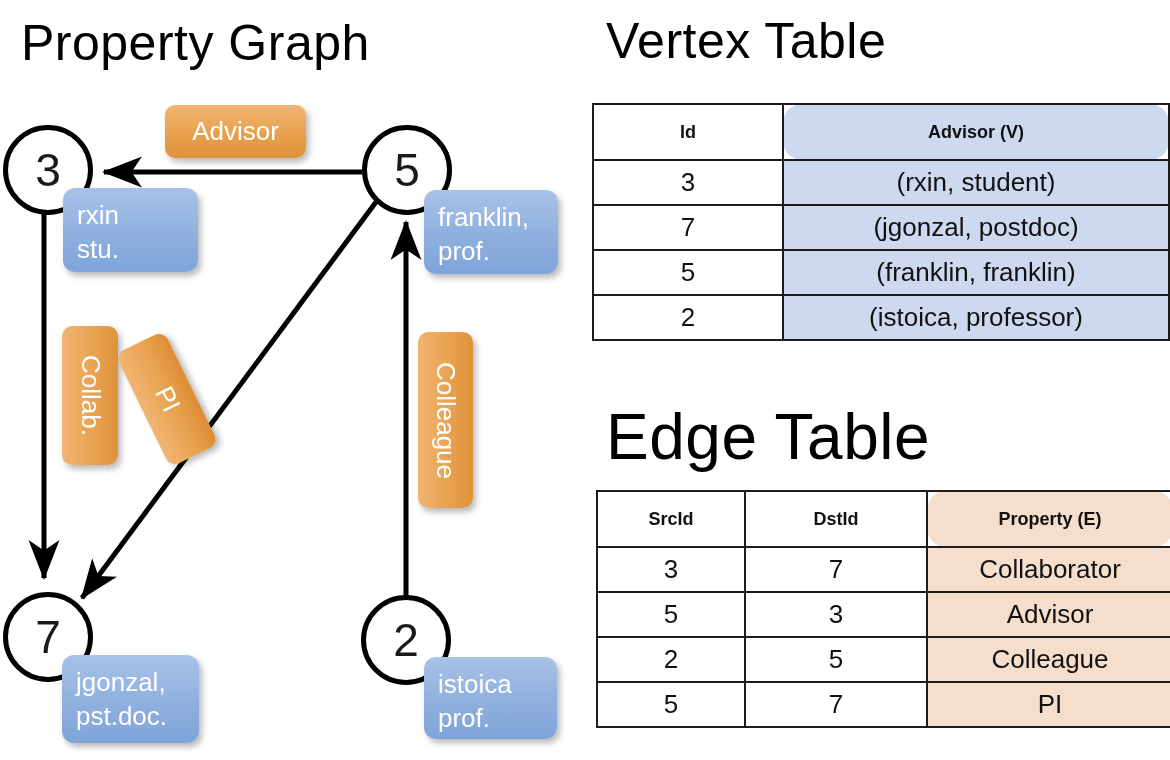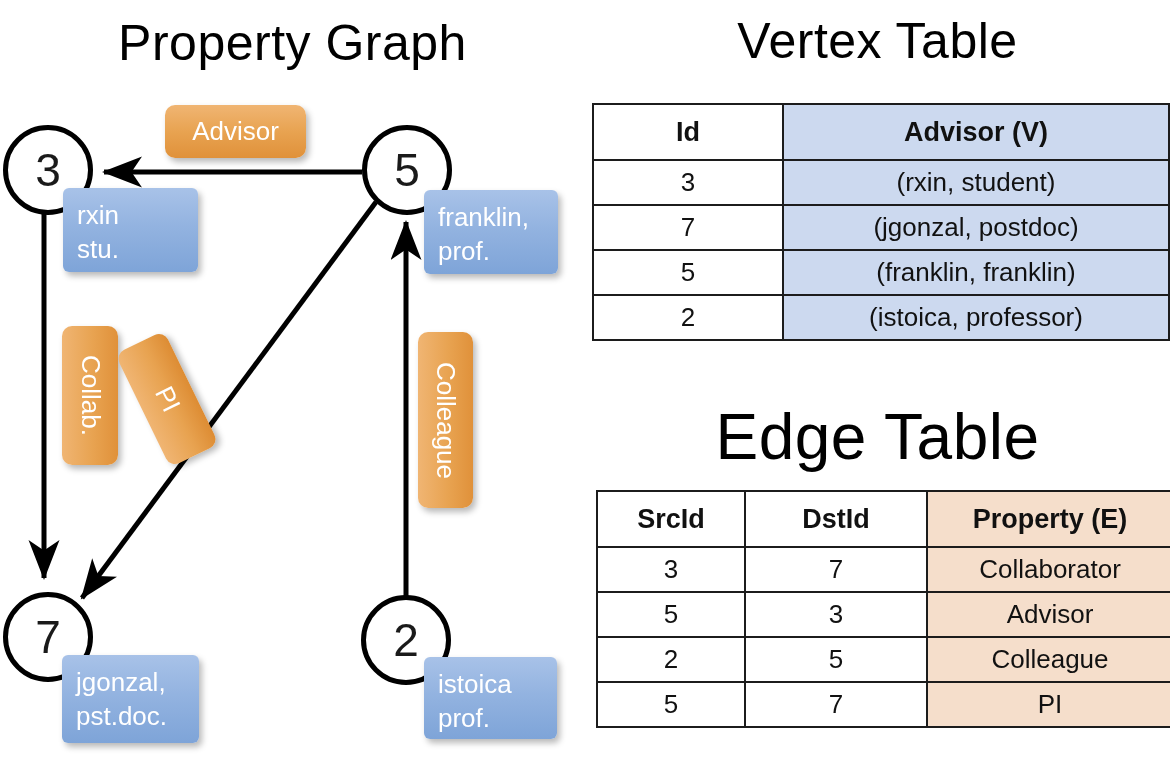--- a/index.html
+++ b/index.html
@@ -13,26 +13,26 @@
     position: relative;
     overflow: hidden;
     font-family: "Liberation Sans", sans-serif;
     -webkit-font-smoothing: antialiased;
   }
   .panel { position: absolute; }
 
   
   .title {
     position: absolute;
-    text-align: center;
     font-family: "Liberation Sans", sans-serif;
     font-weight: 300;
     color: #000000;
     letter-spacing: 0.5px;
     white-space: nowrap;
+    padding-left: 21px;
   }
   #graph-title { left: 0px;   top: 14px;  width: 585px; font-size: 50px; }
   #vertex-title{ left: 585px; top: 12px;  width: 585px; font-size: 50px; }
   #edge-title  { left: 585px; top: 400px; width: 585px; font-size: 64px; }
 
   
   #graph-area {
     left: 0; top: 0; width: 585px; height: 760px;
   }
   #graph-svg { position: absolute; left: 0; top: 0; }
@@ -52,21 +52,21 @@
     font-size: 46px;
     font-weight: 300;
     color: #1a1a1a;
     font-family: "Liberation Sans", sans-serif;
     line-height: 90px;
   }
 
   
   .prop-box {
     position: absolute;
-    border-radius: 6px;
+    border-radius: 12px;
     background: linear-gradient(to bottom, #a8c2e8 0%, #93b3e0 45%, #7ea4d8 100%);
     box-shadow: 3px 4px 6px rgba(0,0,0,0.28);
     color: #ffffff;
     font-size: 26px;
     line-height: 1.32;
     padding: 10px 0 0 14px;
     box-sizing: border-box;
     font-family: "Liberation Sans", sans-serif;
     font-weight: 300;
   }
@@ -112,21 +112,22 @@
     font-size: 26px;
     color: #111;
     font-weight: 300;
     padding: 0;
     height: 43px;
     background: #ffffff;
   }
   table.grid th {
     font-weight: 700;
     height: 54px;
-    font-size: 27px;
+    font-size: 18px;
+    border-radius: 19px;
   }
   .tint-v { background: #ccd9ef !important; }
   .tint-e { background: #f5decb !important; }
 
   #vertex-table { left: 592px; top: 103px; width: 576px; }
   #vertex-table col.c-id   { width: 190px; }
   #vertex-table col.c-prop { width: 386px; }
 
   #edge-table { left: 596px; top: 490px; width: 576px; }
   #edge-table col.c-src { width: 148px; }

